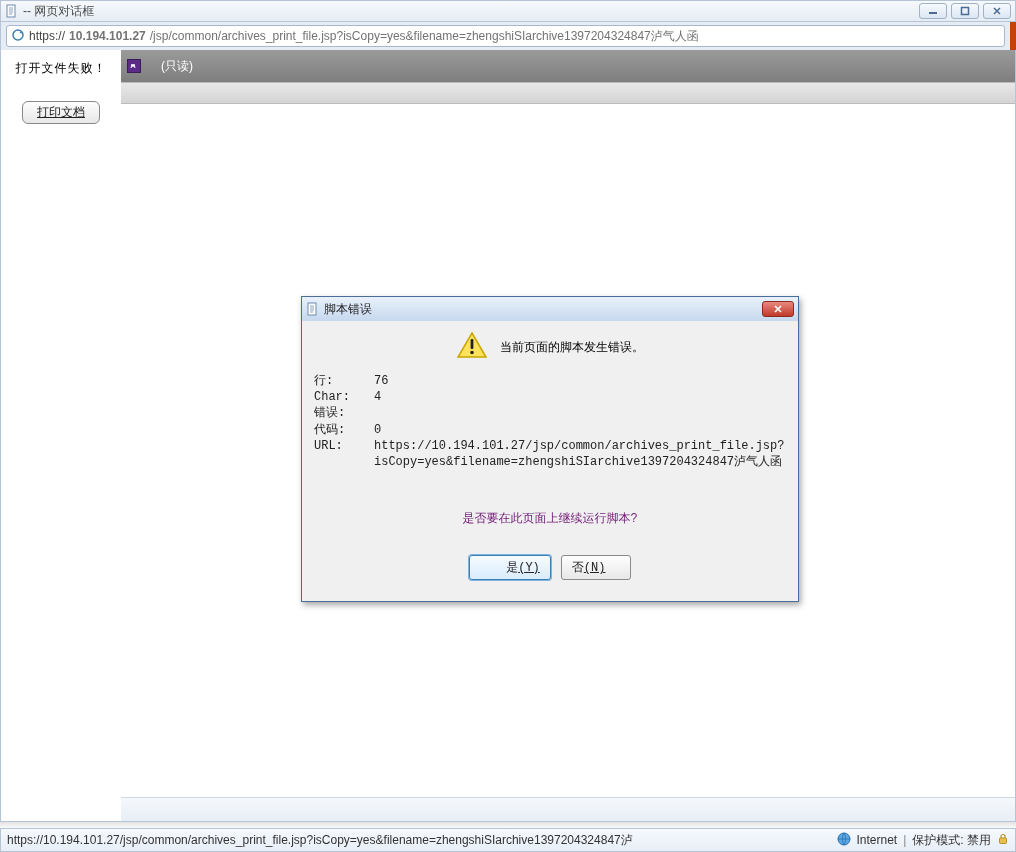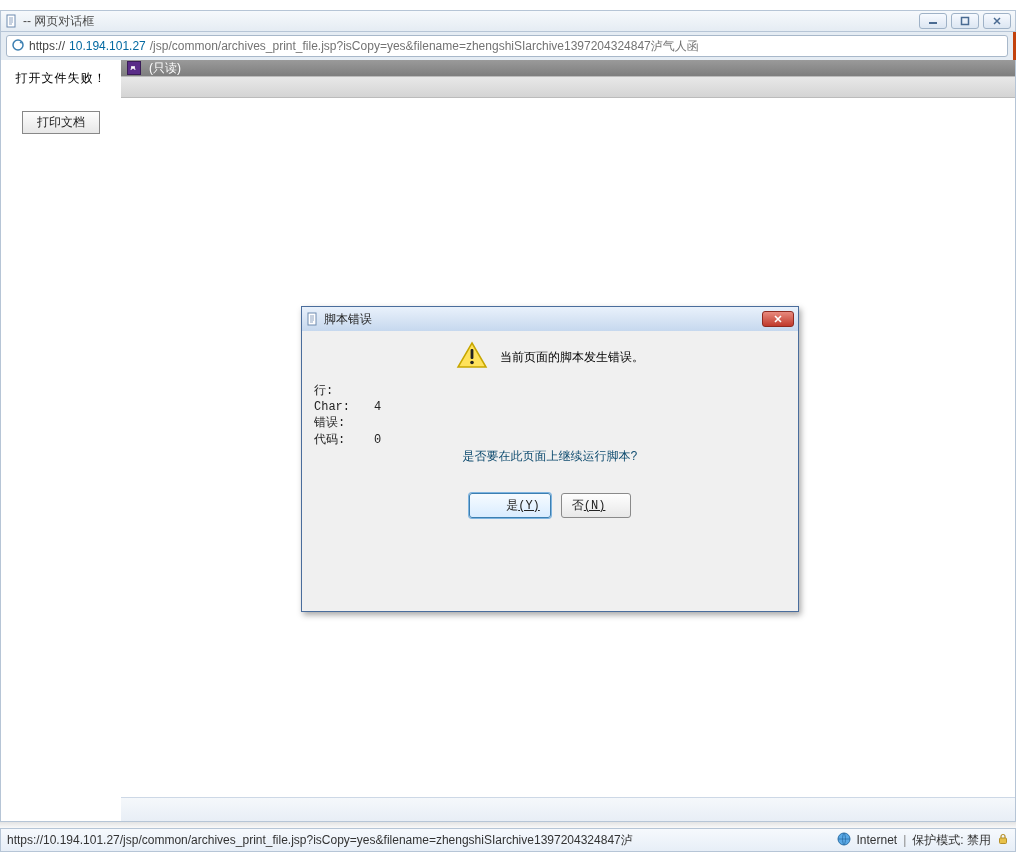--- a/index.html
+++ b/index.html
@@ -7,71 +7,70 @@
     body { background: #fff; display: flex; flex-direction: column; }
 
     
     .window-titlebar {
       height: 22px;
       background: linear-gradient(#f6f9fc, #e5ecf3);
       border: 1px solid #b6c5d6;
       display: flex; align-items: center;
       padding: 0 4px; gap: 4px;
       color: #4a4a4a;
-      margin-top: 10px;
     }
     .window-controls { margin-left: auto; display: flex; gap: 4px; }
     .win-btn {
       width: 28px; height: 16px;
       border: 1px solid #9fb2c7; border-radius: 3px;
       background: linear-gradient(#f7faff,#dce6f2);
       display: flex; align-items: center; justify-content: center;
       font-size: 9px; color: #4a6b92; cursor: pointer;
     }
     .doc-icon {
       width: 14px; height: 14px; display: inline-flex; align-items: center; justify-content: center;
     }
     .doc-icon svg { width: 12px; height: 14px; }
 
     
-    .url-bar-wrap { height: 28px; border-left:1px solid #b6c5d6; border-right:3px solid #c2410c; background:#e5ecf3; padding:3px 5px; }
+    .url-bar-wrap { height: 28px; border-left:1px solid #b6c5d6; border-right:6px solid #c2410c; background:#e5ecf3; padding:3px 5px; }
     .url-bar {
       height: 22px; width: 100%;
       border: 1px solid #a8b8ca; border-radius: 3px;
       background: #fff; display: flex; align-items: center; padding: 0 4px; gap: 4px;
       color: #444;
     }
-    .url-bar .url-host { font-weight: normal; color:#0369a1; }
+    .url-bar .url-host { font-weight: bold; color:#737373; }
     .url-bar .url-rest { color:#737373; }
 
     
     .main-area {
       flex: 1; display: flex; border-left:1px solid #b6c5d6; border-right:1px solid #b6c5d6;
       border-bottom:1px solid #b6c5d6;
       min-height: 0;
       background:#fff;
       position: relative;
     }
     .left-panel {
       width: 120px; padding: 10px 6px;
       color: #333; text-align: center;
     }
     .left-panel .fail-text { color:#000; margin-bottom:24px; letter-spacing:1px; }
     .print-btn {
       display:inline-block; padding:2px 14px;
-      border:1px solid #888; border-radius:0;
+      border:1px solid #888; border-radius:6px;
       background:linear-gradient(#fefefe,#e7e7e7);
-      cursor:pointer; color:#222;
+      cursor:pointer; color:#222;text-decoration:underline;
     }
 
     .viewer-col { flex:1; display:flex; flex-direction:column; min-width:0; }
     .viewer-tb {
-      height: 16px;
+      height: 32px;
       background: linear-gradient(#9a9a9a,#7e7e7e);
-      color:#fff; display:flex; align-items:center; padding:0 6px; gap:8px;
+      color:#fff; display:flex; align-items:center; padding:0 6px; gap:20px;
       font-size:12px;
     }
     .viewer-tb .v-icon {
       width:14px; height:14px; background:#5a2c88; border:1px solid #3a1c58;
       display:flex; align-items:center; justify-content:center; color:#fff; font-size:9px;
     }
     .viewer-infobar {
       height: 22px;
       background: linear-gradient(#e8e8e8,#d4d4d4);
       border-top:1px solid #bbb; border-bottom:1px solid #bbb;
@@ -122,21 +121,21 @@
       cursor:pointer;
     }
     .dialog-close svg { width:10px; height:10px; }
     .dialog-body { flex:1; padding:6px 12px 10px 12px; display:flex; flex-direction:column; font-family: Liberation Mono, monospace; }
     .dialog-header-row { display:flex; align-items:center; justify-content:center; gap:12px; margin:4px 0 10px 0; }
     .warn-tri { width:32px; height:28px; }
     .dialog-table { font-size:12px; color:#222; line-height:1.35; }
     .dialog-table .row { display:flex; }
     .dialog-table .k { width:60px; flex-shrink:0; }
     .dialog-table .v { flex:1; word-break:break-all; }
-    .dialog-question { text-align:center; color:#0c4a6e; }
+    .dialog-question { text-align:center; margin-top:40px; color:#701a75; }
     .dialog-buttons { display:flex; justify-content:center; gap:10px; margin-top:28px; }
     .dlg-btn {
       min-width:70px; padding:3px 10px;
       border:1px solid #8a8a8a; border-radius:3px;
       background:linear-gradient(#fefefe,#e8e8e8);
       cursor:pointer; color:#222; font-size:12px;
     }
     .dlg-btn.focus { border:1px solid #3c7fb1; box-shadow:0 0 0 1px #7eb4e0; background:linear-gradient(#f6fbff,#d9ecff);padding-left:36px; }
     .underline-hot { text-decoration: underline; }
   </style>
@@ -226,31 +225,36 @@
               <path d="M16 2 L30 26 H2 Z" fill="#ffe25b" stroke="#c7a600" stroke-width="1.5"></path>
               <rect x="14.6" y="8" width="2.8" height="10" rx="1" fill="#222"></rect>
               <circle cx="16" cy="21.5" r="1.8" fill="#222"></circle>
             </svg>
         </span>
         <span>当前页面的脚本发生错误。</span>
       </div>
       <div class="dialog-table">
         <div class="row">
             <span class="k">行:</span>
+            <span class="v">76</span>
           </div>
         <div class="row">
             <span class="k">Char:</span>
             <span class="v">4</span>
           </div>
         <div class="row">
             <span class="k">错误:</span>
           </div>
         <div class="row">
             <span class="k">代码:</span>
             <span class="v">0</span>
+          </div>
+        <div class="row">
+            <span class="k">URL:</span>
+            <span class="v">https://10.194.101.27/jsp/common/archives_print_file.jsp?isCopy=yes&amp;filename=zhengshiSIarchive1397204324847泸气人函</span>
           </div>
       </div>
       <div class="dialog-question">是否要在此页面上继续运行脚本?</div>
       <div class="dialog-buttons">
         <div class="dlg-btn focus"><span>是</span><span class="underline-hot">(Y)</span></div>
         <div class="dlg-btn"><span>否</span><span class="underline-hot">(N)</span></div>
       </div>
     </div>
   </div>
 </div>

